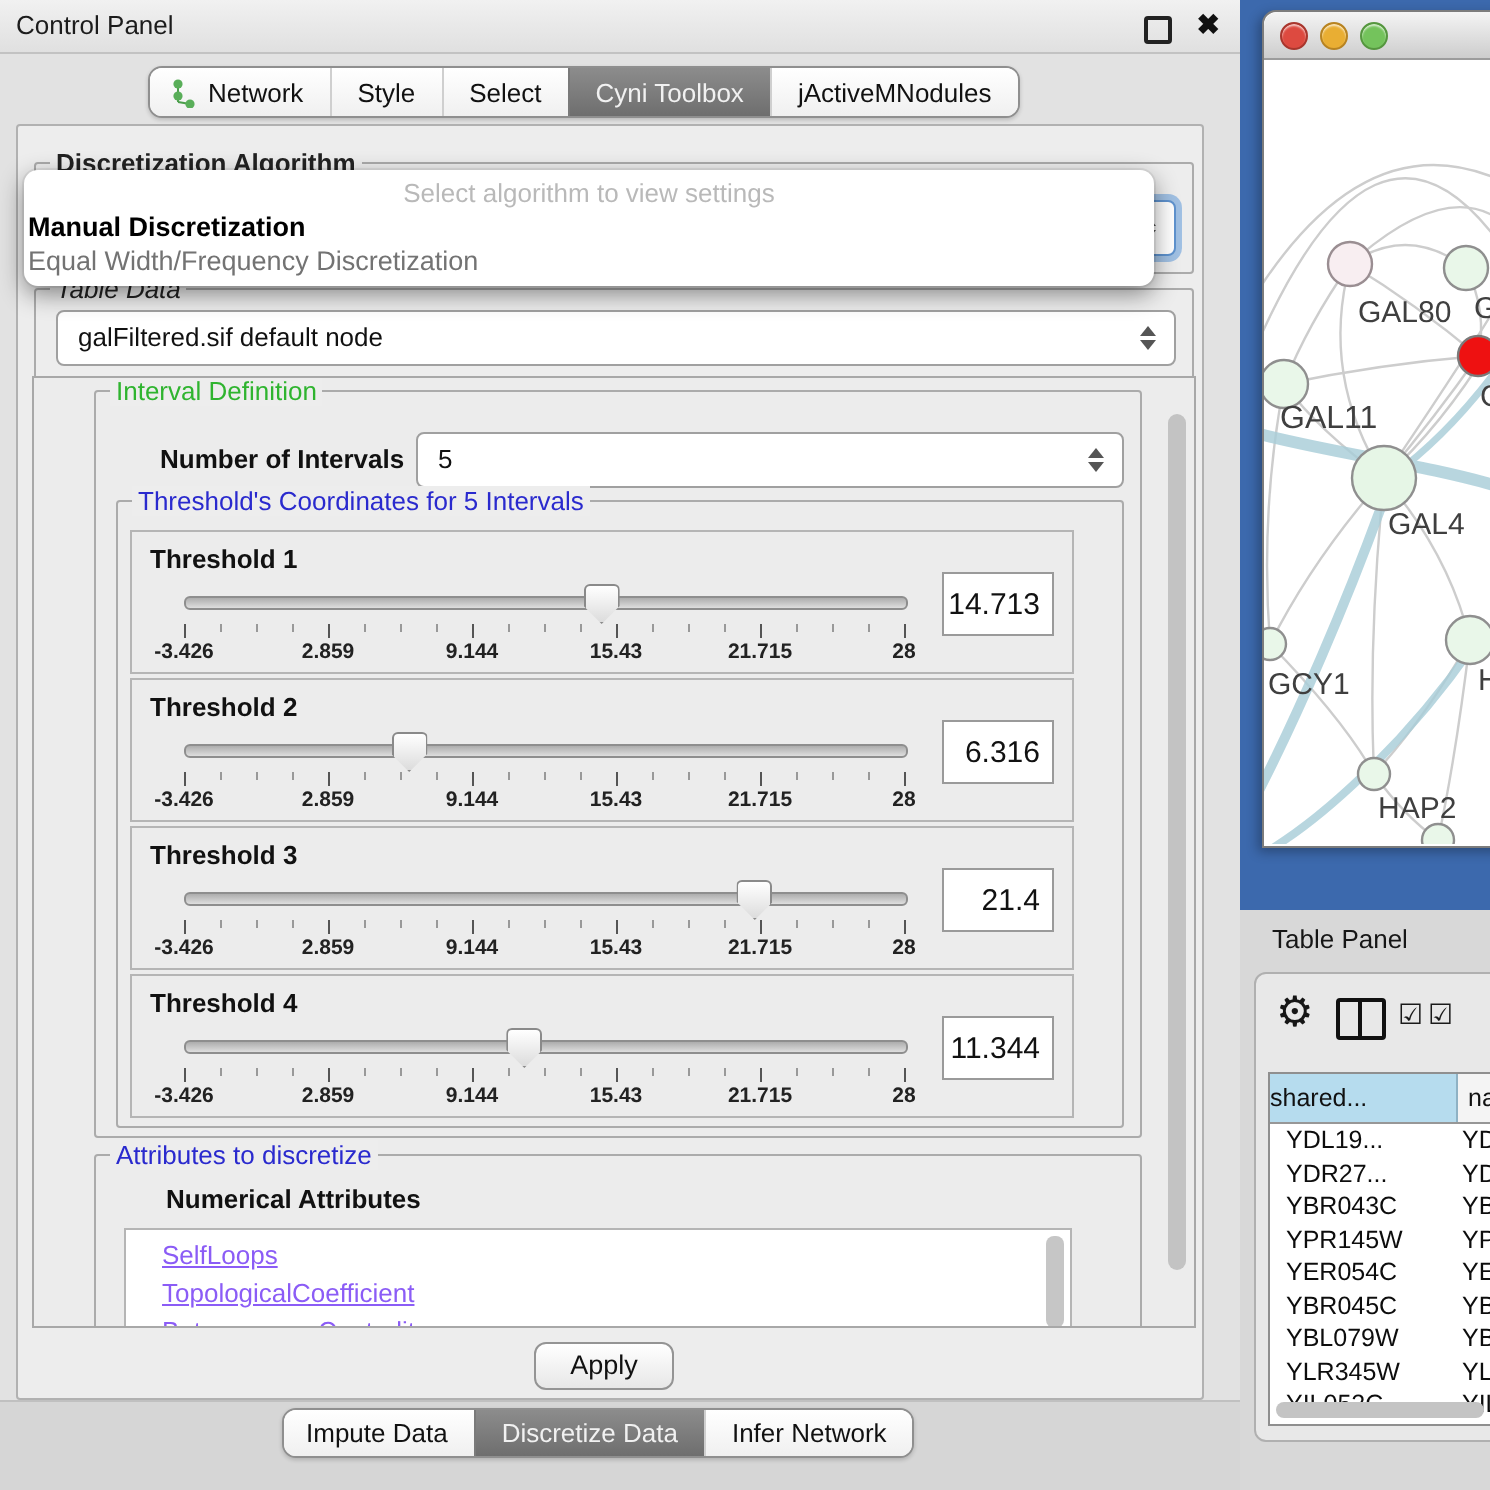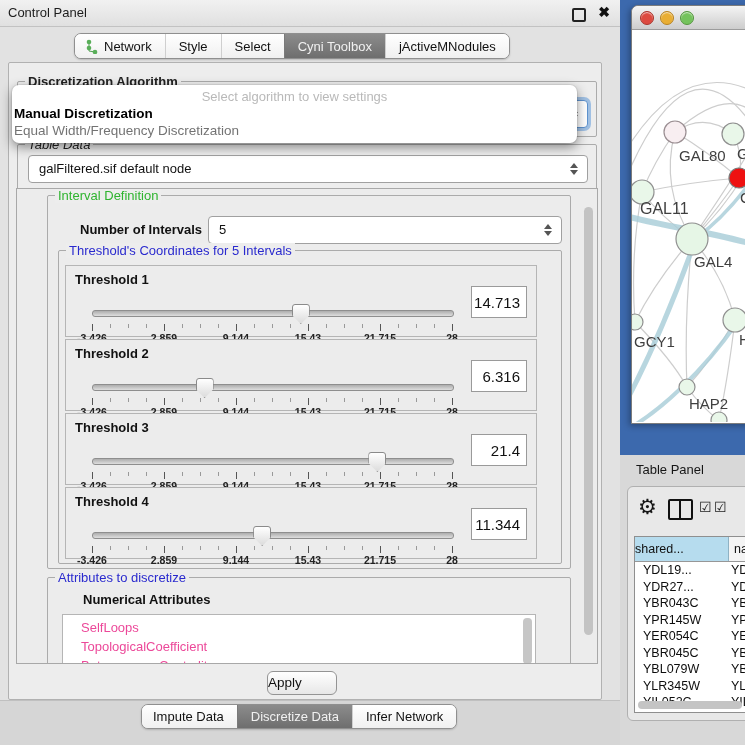--- a/index.html
+++ b/index.html
@@ -40,40 +40,40 @@
   .popup .opt1{position:absolute;left:2px;top:21px;font-size:13.5px;font-weight:700;color:#000;white-space:nowrap;}
   .popup .opt2{position:absolute;left:2px;top:38px;font-size:13.5px;color:#737373;white-space:nowrap;}
   
   .scrollpane{position:absolute;left:16px;top:188px;width:580px;height:474px;border:1px solid #a8a8a8;
     background:#ececec;overflow:hidden;}
   .vscroll{position:absolute;right:2px;top:2px;bottom:2px;width:12px;}
   .vscroll .vthumb{position:absolute;left:1px;top:16px;width:9px;height:428px;border-radius:5px;background:#c3c3c3;}
   
   .th-row{position:relative;width:470px;height:70px;border:1px solid #b5b5b5;margin-bottom:2px;background:#ececec;}
   .th-label{position:absolute;left:9px;top:6px;font-size:13px;font-weight:700;color:#111;}
-  .slider{position:absolute;left:26px;top:36px;width:360px;height:42px;}
+  .slider{position:absolute;left:26px;top:24px;width:360px;height:42px;}
   .track{position:absolute;left:0;top:8px;width:360px;height:5px;border:1px solid #8e8e8e;border-radius:3px;
     background:linear-gradient(#adadad,#dedede);}
   .thumb{position:absolute;top:2px;width:16px;height:18px;background:linear-gradient(#ffffff,#dcdcdc);
     border:1px solid #8a8a8a;border-radius:3px;clip-path:polygon(0 0,100% 0,100% 55%,50% 100%,0 55%);}
   .ticks{position:absolute;left:0;top:22px;width:361px;height:7px;
     background-image:repeating-linear-gradient(90deg,#555 0 1px,transparent 1px 72px),
                      repeating-linear-gradient(90deg,#999 0 1px,transparent 1px 18px);
     background-size:100% 7px,100% 4px;background-repeat:no-repeat;background-position:0 0,0 0;}
   .tick-labels{position:absolute;left:0;top:30px;width:360px;height:12px;}
   .tick-labels span{position:absolute;transform:translateX(-50%);font-size:10.5px;font-weight:700;color:#222;white-space:nowrap;}
   .th-value{position:absolute;right:9px;top:20px;width:56px;height:32px;background:#fff;border:1px solid #9a9a9a;
     font-size:15px;line-height:32px;text-align:right;padding-right:6px;box-sizing:border-box;}
   
   .attr-list{position:absolute;left:14px;top:36px;width:472px;height:80px;background:#fff;border:1px solid #b5b5b5;}
-  .attr-item{padding-left:18px;font-size:13px;line-height:19px;color:#ec4899;}
+  .attr-item{padding-left:18px;font-size:13px;line-height:19px;color:#8b5cf6;text-decoration:underline;}
   .attr-list .lscroll{position:absolute;right:3px;top:3px;width:9px;height:46px;border-radius:4px;background:#c6c6c6;}
   
   .apply-btn{position:absolute;left:267px;top:671px;width:68px;height:22px;border:1px solid #949494;border-radius:6px;
-    background:linear-gradient(#ffffff,#e7e7e7);font-size:13.5px;line-height:22px;}
+    background:linear-gradient(#ffffff,#e7e7e7);font-size:13.5px;text-align:center;line-height:22px;}
   .bottom-strip{position:absolute;left:0;top:700px;width:620px;height:45px;background:#d6d6d6;border-top:1px solid #c0c0c0;}
   
   .desktop{position:absolute;left:620px;top:0;width:125px;height:455px;background:#3c69ad;}
   .net-window{position:absolute;left:631px;top:5px;width:120px;height:417px;background:#fff;
     border:1px solid #7c7c7c;border-radius:7px 0 0 0;box-shadow:-2px 2px 6px rgba(0,0,0,.3);}
   .net-titlebar{position:absolute;left:0;top:0;right:0;height:23px;border-radius:7px 0 0 0;
     background:linear-gradient(#f4f4f4,#cdcdcd);border-bottom:1px solid #9c9c9c;}
   .tl{position:absolute;top:5px;width:12px;height:12px;border-radius:50%;box-shadow:inset 0 1px 1px rgba(255,255,255,.7);}
   .tl-red{left:8px;background:#dd4a40;border:1px solid #a8362d;}
   .tl-yellow{left:28px;background:#e9ae33;border:1px solid #b78322;}

